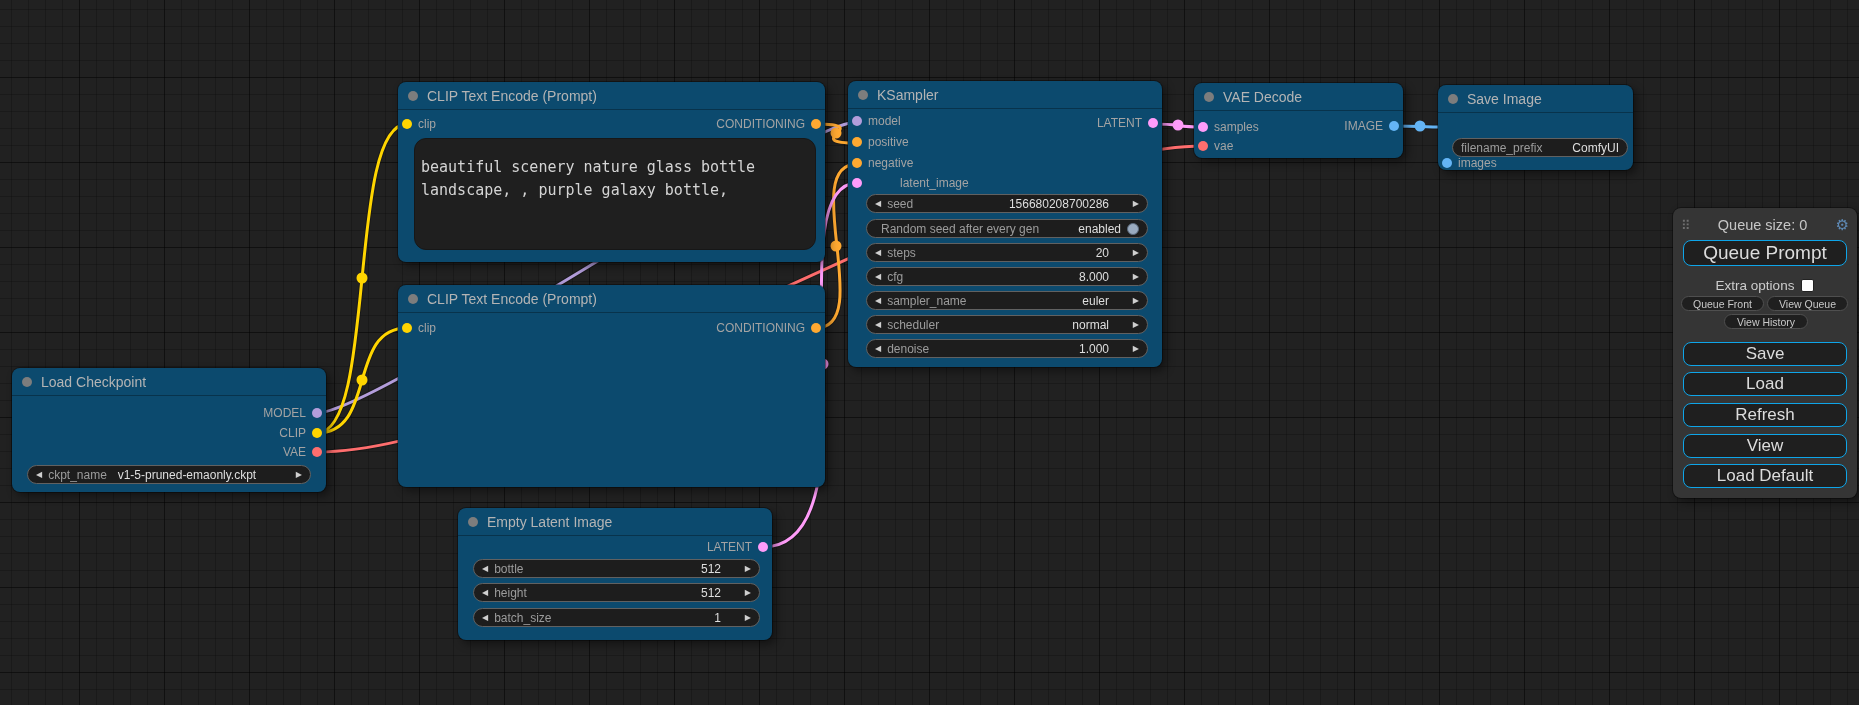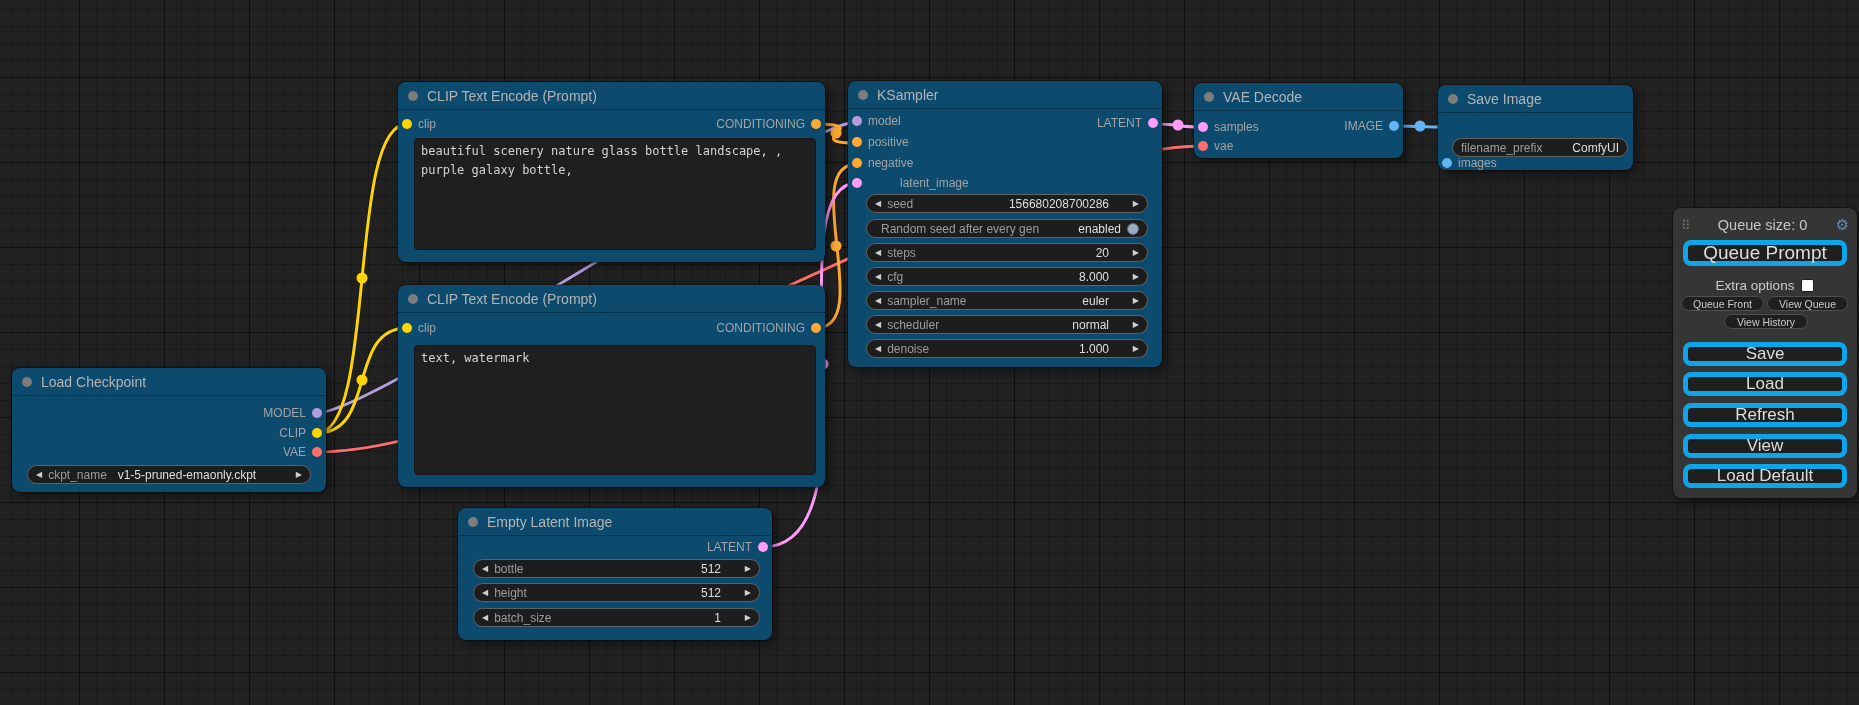--- a/index.html
+++ b/index.html
@@ -44,38 +44,38 @@
     position:absolute; height:19px; background:#1d1d1d;
     border:1px solid #616161; border-radius:10px;
     display:flex; align-items:center; font-size:12px; color:#9c9c9c;
     padding:0 8px; gap:6px;
   }
   .warr { font-size:8px; color:#cfcfcf; line-height:1; }
   .wlabel { color:#9c9c9c; white-space:nowrap; }
   .wvalue { margin-left:auto; color:#dfdfdf; white-space:nowrap; }
   .toggle { width:12px; height:12px; border-radius:50%; background:#9aabc0; border:1px solid #5b6a7d; flex:0 0 auto; }
   .textbox {
-    position:absolute; background:#1f1f1f; border:1px solid #171717; border-radius:4px;
-    font-family:"DejaVu Sans Mono", monospace; font-size:12px; line-height:1.55;
-    color:#d4d4d4; padding:3px 6px; white-space:pre-wrap; word-break:break-word; overflow:hidden;
+    position:absolute; background:#1f1f1f; border:1px solid #171717; border-radius:12px;
+    font-family:"DejaVu Sans Mono", monospace; font-size:15px; line-height:1.55;
+    color:#d4d4d4; padding:17px 6px; white-space:pre-wrap; word-break:break-word; overflow:hidden;
   }
 
   
   .qpanel {
     position:absolute; left:1673px; top:208px; width:184px; height:290px;
     background:#353535; border-radius:8px;
     box-shadow:0 0 0 1px rgba(0,0,0,0.35), 4px 4px 10px rgba(0,0,0,0.45);
   }
   .qheader { position:absolute; left:0; right:0; top:7px; height:20px; display:flex; align-items:center; }
   .drag-handle { margin-left:8px; color:#6f6f6f; font-size:13px; letter-spacing:-1px; cursor:grab; }
   .qsize { flex:1; text-align:center; color:#c6c6c6; font-size:14.5px; }
   .gear { margin-right:8px; font-size:15px; cursor:pointer; }
   .qbtn {
     position:absolute; left:10px; right:10px; background:#1f1f1f;
-    border:5px solid #0ea5e9; border-radius:8px; color:#dcdcdc;
+    border:1px solid #0ea5e9; border-radius:8px; color:#dcdcdc;
     display:flex; align-items:center; justify-content:center; cursor:pointer;
   }
   .qbtn.big { height:26px; font-size:19px; }
   .qbtn.std { height:24px; font-size:17px; }
   .pill {
     position:absolute; background:#1f1f1f; border:1px solid #4f4f4f; border-radius:9px;
     color:#c9c9c9; font-size:10.5px; display:flex; align-items:center; justify-content:center;
     height:15px; cursor:pointer;
   }
   .extra-row { position:absolute; left:0; right:0; top:69px; height:16px;
@@ -172,21 +172,20 @@
     <span>CLIP Text Encode (Prompt)</span>
   </div>
   <div class="srow in" style="top:33px;">
     <span class="pdot" style="background: rgb(255, 213, 0);"></span>
     <span>clip</span>
   </div>
   <div class="srow out" style="top:33px;">
     <span>CONDITIONING</span>
     <span class="pdot" style="background: rgb(255, 169, 49);"></span>
   </div>
-  <div class="textbox" style="left:16px; top:60px; width:402px; height:130px;">text, watermark</div>
 </div>
 
 <div class="node" style="left:848px; top:81px; width:314px; height:286px;">
   <div class="node-title">
     <span class="tdot"></span>
     <span>KSampler</span>
   </div>
   <div class="srow in" style="top:30px;">
     <span class="pdot" style="background: rgb(179, 157, 219);"></span>
     <span>model</span>

